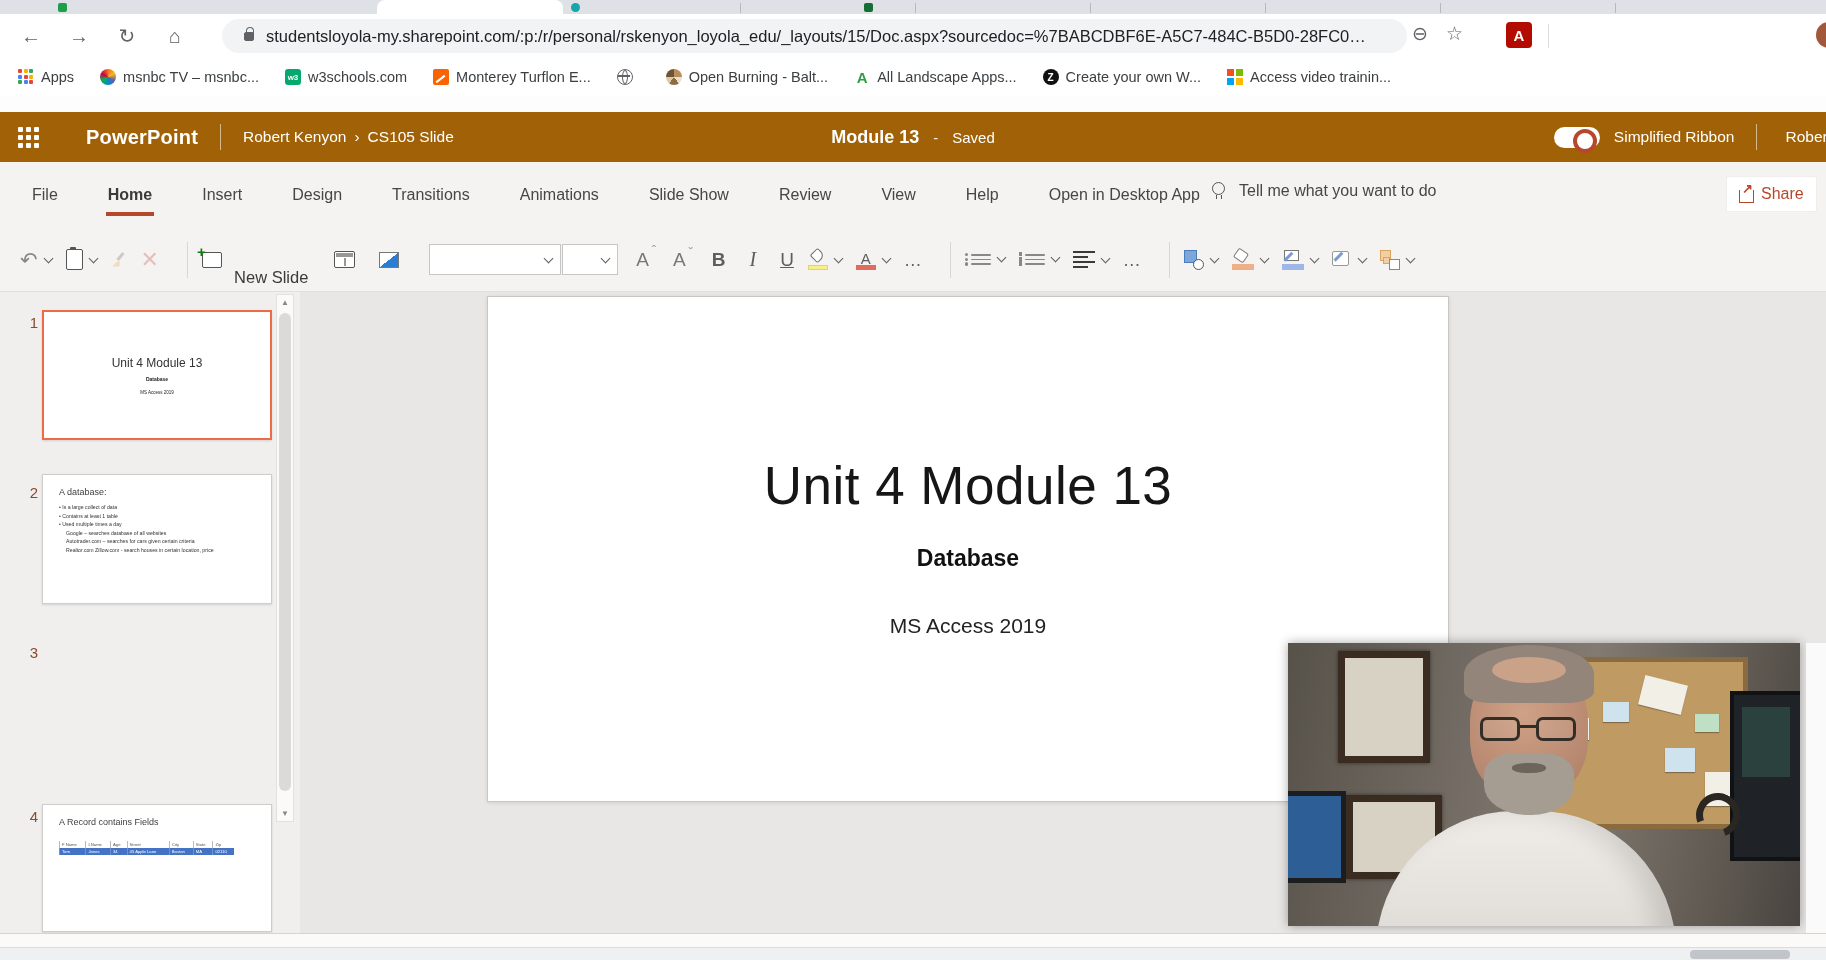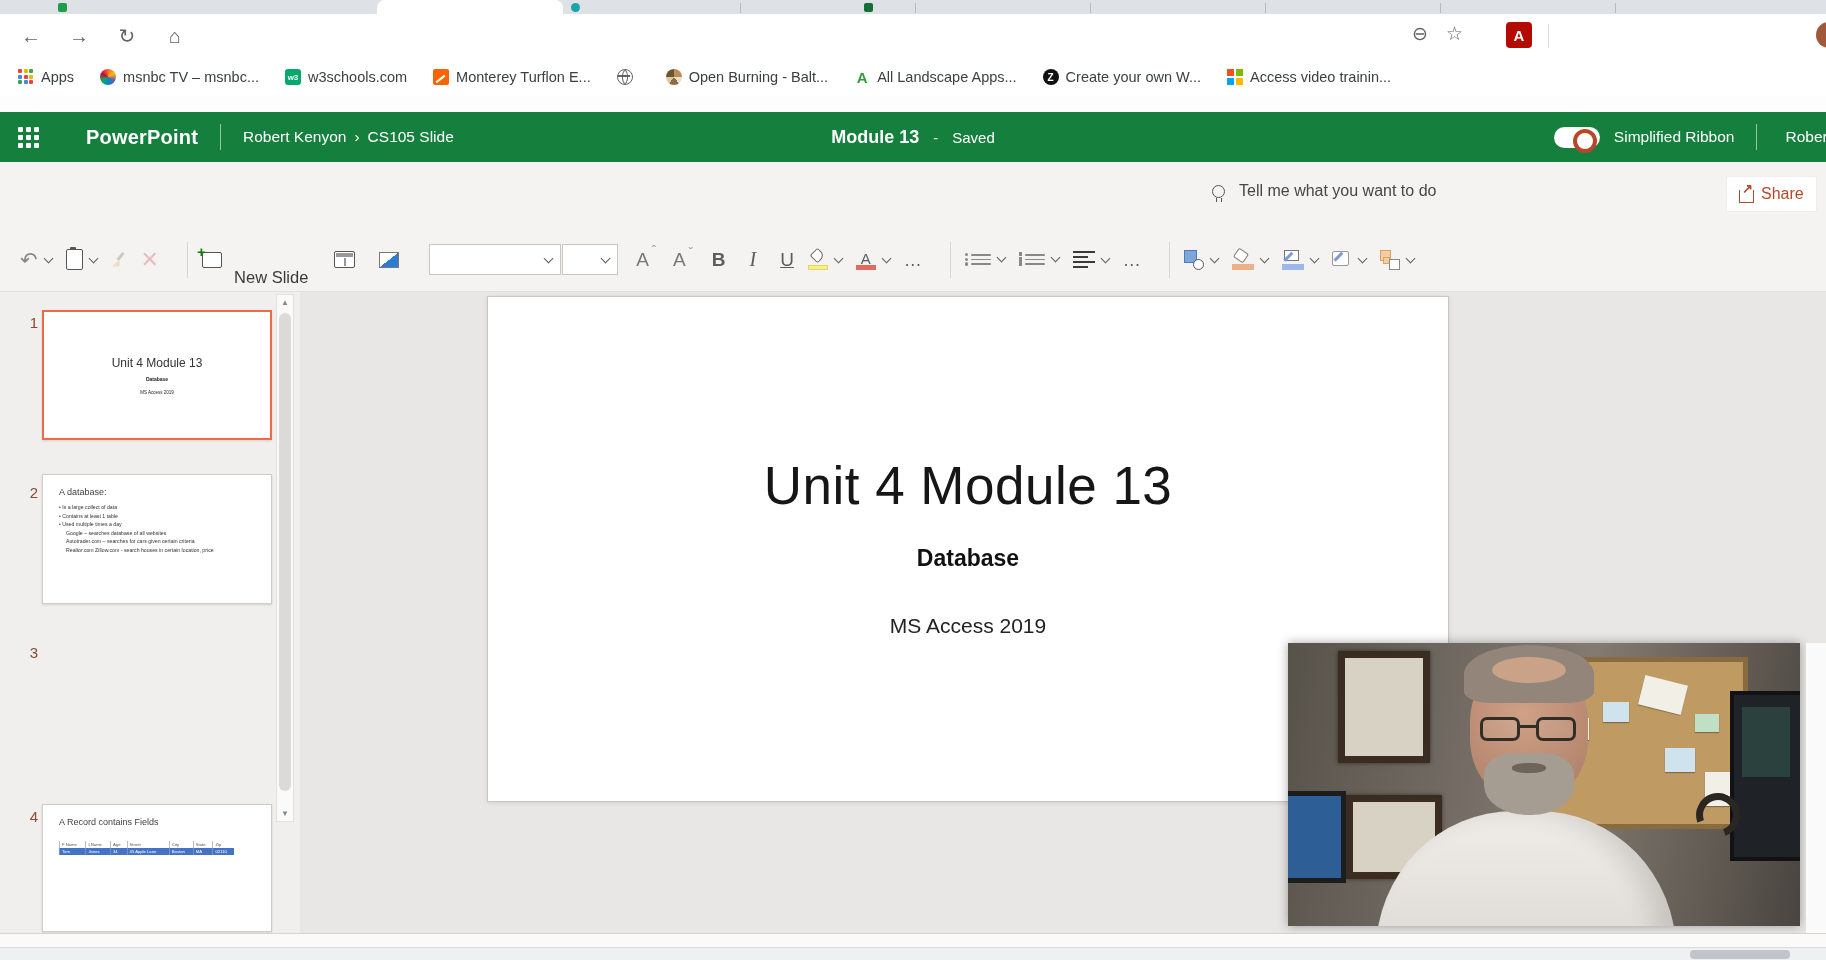--- a/index.html
+++ b/index.html
@@ -36,21 +36,21 @@
   .ic-globe { border-radius:50%; border:1.6px solid #5f6368; position:relative; }
   .ic-globe::before { content:""; position:absolute; left:0; top:5px; width:12px; height:1.6px; background:#5f6368; }
   .ic-globe::after { content:""; position:absolute; left:4.5px; top:0; width:4px; height:12px; border-radius:50%; border:1.4px solid #5f6368; }
   .ic-pie { border-radius:50%; background:conic-gradient(#b98d57 0 25%, #e8e0d2 0 40%, #8d6b43 0 60%, #d9c9a8 0 75%, #6f5433 0 100%); }
   .ic-atree { color:#2e9e3e; font-weight:bold; font-size:15px; display:flex; align-items:center; justify-content:center; }
   .ic-zz { background:#111; border-radius:50%; color:#fff; font-size:10px; font-weight:bold; display:flex; align-items:center; justify-content:center; }
   .ic-ms { display:grid; grid-template-columns:7px 7px; grid-template-rows:7px 7px; gap:1.5px; }
 
   
   .gap-strip { position:absolute; left:0; top:96px; width:1826px; height:16px; background:#fdfdfd; }
-  .pp-header { position:absolute; left:0; top:112px; width:1826px; height:50px; background:#15803d; color:#fff; display:flex; align-items:center; }
+  .pp-header { position:absolute; left:0; top:112px; width:1826px; height:50px; background:#a16207; color:#fff; display:flex; align-items:center; }
   .waffle { display:grid; grid-template-columns:repeat(3,5px); grid-template-rows:repeat(3,5px); gap:3px; margin-left:18px; }
   .waffle i { background:#fff; border-radius:1px; }
   .pp-name { font-size:20px; font-weight:600; margin-left:47px; letter-spacing:.2px; }
   .hdr-div { width:1px; height:26px; background:rgba(255,255,255,.55); margin:0 22px; }
   .crumb { font-size:15.5px; display:flex; align-items:center; gap:8px; }
   .hdr-center { position:absolute; left:50%; transform:translateX(-50%); display:flex; align-items:baseline; gap:14px; white-space:nowrap; }
   .doc-title { font-size:18px; font-weight:600; }
   .hdr-dash { font-size:15px; opacity:.9; }
   .hdr-status { font-size:15px; }
   .hdr-right { position:absolute; right:-6px; display:flex; align-items:center; gap:14px; }
@@ -58,21 +58,21 @@
   .toggle::after { content:""; position:absolute; right:3px; top:2.5px; width:16px; height:16px; border-radius:50%; background:#fff; border:4px solid #b7472a; }
   .tg-label { font-size:15.5px; }
   .hdr-user { font-size:15.5px; margin-left:6px; }
 
   
   .ribbon-tabs { position:absolute; left:0; top:162px; width:1826px; height:66px; background:#f5f3f1; }
   .tabs-row { position:absolute; left:30px; top:22px; display:flex; align-items:center; gap:46px; font-size:16px; color:#484644; }
   .rtab { position:relative; padding:2px 2px 10px; cursor:pointer; white-space:nowrap; }
   .rtab.active { font-weight:700; color:#3b3a39; }
   .rtab.active::after { content:""; position:absolute; left:0; right:0; bottom:-2px; height:4px; background:#b7472a; }
-  .tellme { position:absolute; left:1212px; top:20px; display:flex; align-items:center; gap:14px; font-size:16px; color:#484644; }
+  .tellme { position:absolute; left:1212px; top:20px; display:flex; align-items:flex-start; gap:14px; font-size:16px; color:#484644; }
   .bulb { width:13px; height:13px; border:1.6px solid #555; border-radius:50%; position:relative; }
   .bulb::after { content:""; position:absolute; left:3px; bottom:-5px; width:4px; height:4px; border-left:1.6px solid #555; border-right:1.6px solid #555; }
   .tabs-right { position:absolute; left:1726px; top:14px; display:flex; align-items:center; gap:16px; }
   .share-btn { background:#fff; border:1px solid #f0eeec; border-radius:2px; height:36px; display:flex; align-items:center; gap:7px; padding:0 12px; color:#b7472a; font-size:16px; }
   .share-ic { width:15px; height:13px; border:1.7px solid #b7472a; border-top:none; position:relative; margin-top:4px; }
   .share-ic::after { content:"↗"; position:absolute; left:2px; top:-9px; font-size:13px; font-weight:bold; }
 
   
   .toolbar { position:absolute; left:0; top:228px; width:1826px; height:64px; background:#f5f3f1; border-bottom:1px solid #e1dfdd; display:flex; align-items:center; padding-left:20px; }
   .tbtn { display:flex; align-items:center; gap:4px; color:#444; margin-right:14px; cursor:pointer; }
@@ -200,20 +200,24 @@
     <div class="tab-div" style="left:1265px"></div>
     <div class="tab-div" style="left:1440px"></div>
     <div class="tab-div" style="left:1615px"></div>
   </div>
 
   <div class="browserbar">
     <div class="nav-ic">←</div>
     <div class="nav-ic">→</div>
     <div class="nav-ic">↻</div>
     <div class="nav-ic">⌂</div>
+    <div class="addr">
+      <span class="lock"></span>
+      <span class="url">studentsloyola-my.sharepoint.com/:p:/r/personal/rskenyon_loyola_edu/_layouts/15/Doc.aspx?sourcedoc=%7BABCDBF6E-A5C7-484C-B5D0-28FC0…</span>
+    </div>
     <div class="addr-right">
       <span>⊖</span>
       <span>☆</span>
     </div>
     <div class="ext-adobe">A</div>
     <div class="bar-div"></div>
     <div class="avatar-cut"></div>
   </div>
 
   <div class="bookmarks">
@@ -298,20 +302,33 @@
     </div>
     <div class="hdr-right">
       <div class="toggle"></div>
       <div class="tg-label">Simplified Ribbon</div>
       <div class="hdr-div" style="margin:0 8px"></div>
       <div class="hdr-user">Robert</div>
     </div>
   </div>
 
   <div class="ribbon-tabs">
+    <div class="tabs-row">
+      <div class="rtab">File</div>
+      <div class="rtab active">Home</div>
+      <div class="rtab">Insert</div>
+      <div class="rtab">Design</div>
+      <div class="rtab">Transitions</div>
+      <div class="rtab">Animations</div>
+      <div class="rtab">Slide Show</div>
+      <div class="rtab">Review</div>
+      <div class="rtab">View</div>
+      <div class="rtab">Help</div>
+      <div class="rtab">Open in Desktop App</div>
+    </div>
     <div class="tellme">
       <span class="bulb"></span>
       <span>Tell me what you want to do</span>
     </div>
     <div class="tabs-right">
       <div class="share-btn">
         <span class="share-ic"></span>
         <span>Share</span>
       </div>
 

